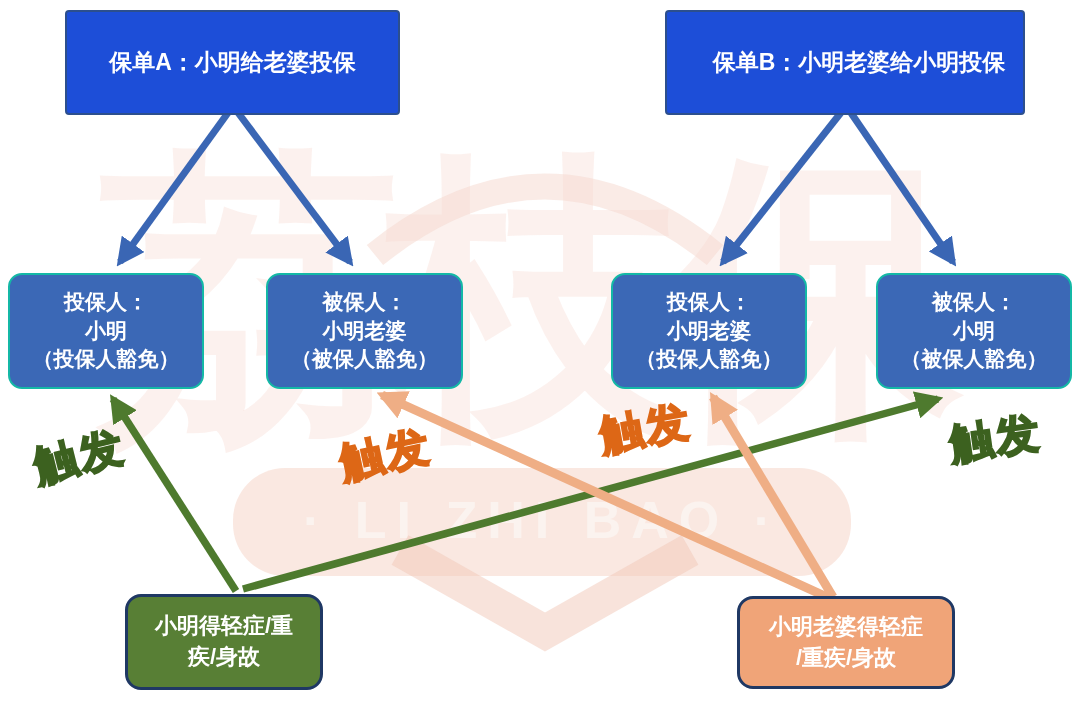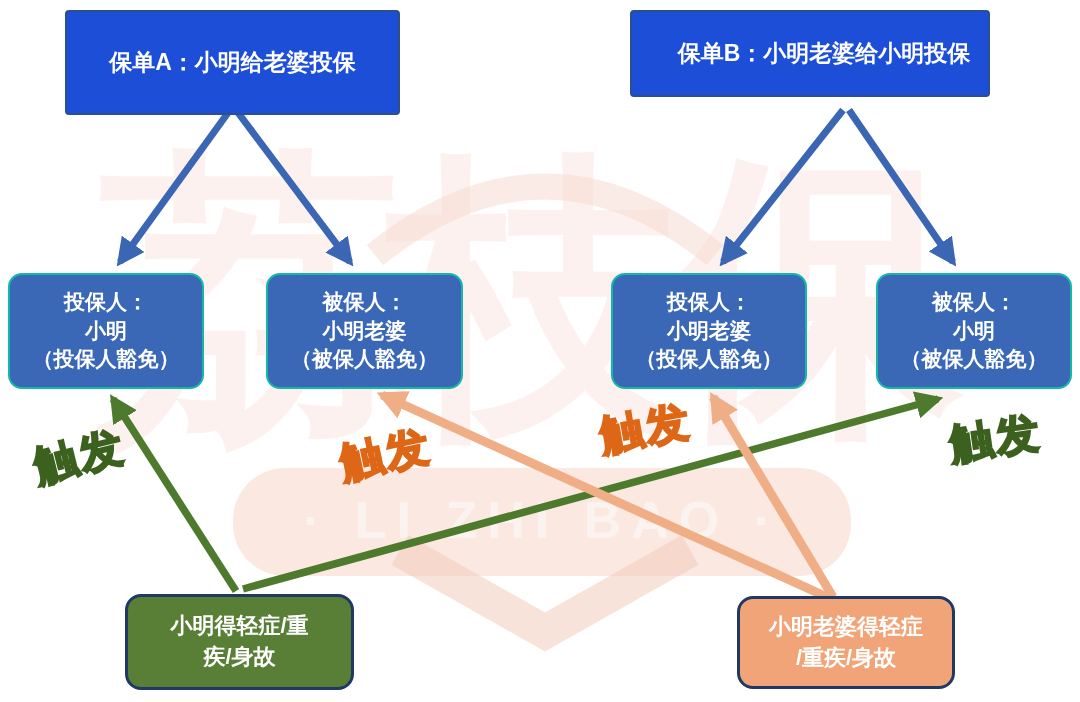--- a/index.html
+++ b/index.html
@@ -26,33 +26,33 @@
   svg.arrows{position:absolute;inset:0;width:1080px;height:702px;z-index:1;}
   
   .box{
     position:absolute;display:flex;flex-direction:column;align-items:center;justify-content:center;
     color:#ffffff;font-weight:700;text-align:center;z-index:2;box-sizing:border-box;
   }
   .policy{
     background:#1d4ed8;border:2px solid #2c4f8e;border-radius:4px;font-size:23px;
   }
   .policy-a{left:65px;top:10px;width:335px;height:105px;}
-  .policy-b{left:630px;top:10px;width:360px;height:87px;padding-left:28px;}
+  .policy-b{left:665px;top:10px;width:360px;height:105px;padding-left:28px;}
   .role{
     background:#3b68b6;border:2px solid #14b8a6;border-radius:14px;
     font-size:21px;line-height:1.35;top:273px;height:116px;
   }
   .role-1{left:8px;width:196px;}
   .role-2{left:266px;width:197px;}
   .role-3{left:611px;width:196px;}
   .role-4{left:876px;width:196px;}
   .event{
     border:3px solid #1f3864;border-radius:16px;font-size:22px;line-height:1.4;
   }
-  .event-green{left:125px;top:594px;width:229px;height:96px;background:#587f35;}
+  .event-green{left:125px;top:594px;width:198px;height:96px;background:#587f35;}
   .event-orange{left:737px;top:596px;width:218px;height:93px;background:#f0a478;}
   
   .trigger{
     position:absolute;z-index:3;font-size:43px;font-weight:800;letter-spacing:3px;
     white-space:nowrap;user-select:none;
   }
   .trigger.green{color:#76b04c;-webkit-text-stroke:2.2px #3c611f;text-shadow:0 0 1px #3c611f;}
   .trigger.orange{color:#f5913e;-webkit-text-stroke:2.2px #dd6716;text-shadow:0 0 1px #dd6716;}
   .trigger-1{left:34px;top:428px;transform:rotate(-14deg);}
   .trigger-2{left:340px;top:426px;transform:rotate(-12deg);}

